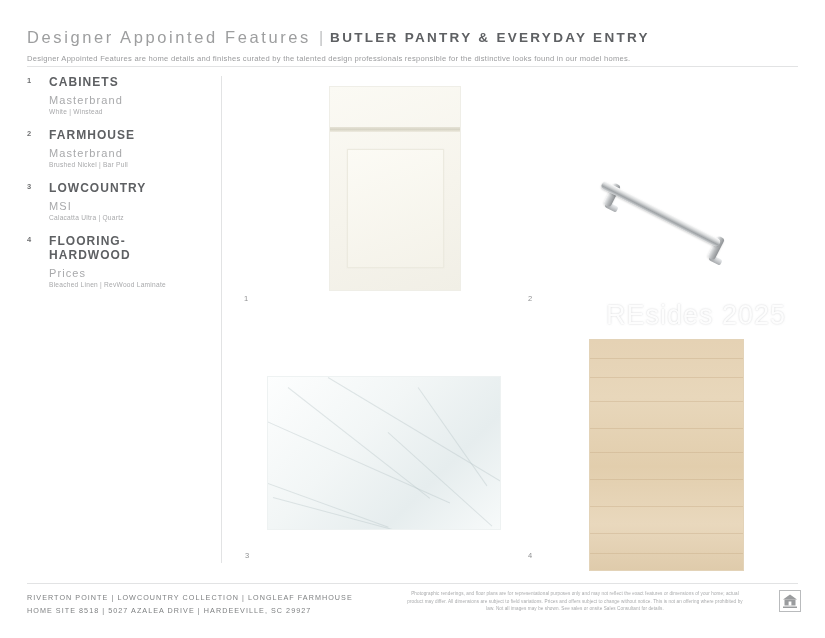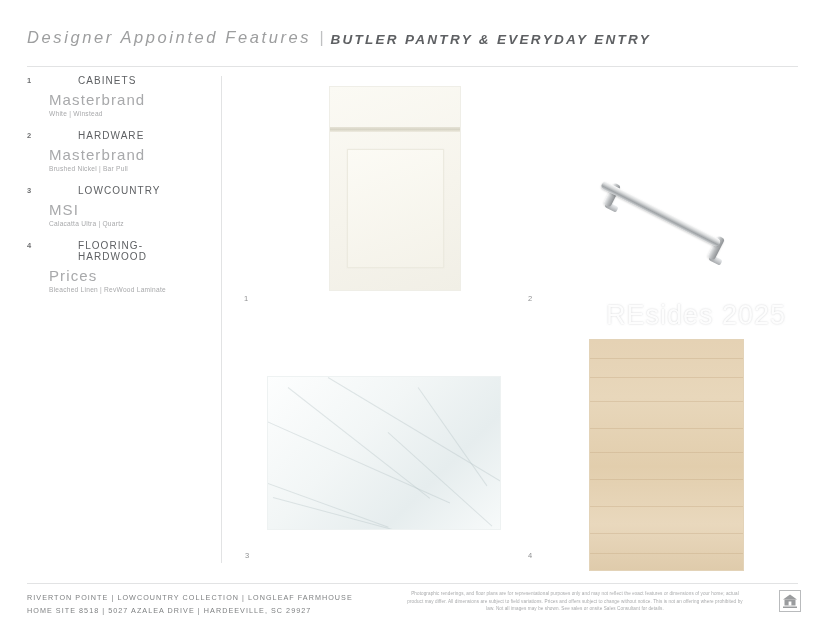--- a/index.html
+++ b/index.html
@@ -23,23 +23,22 @@
 
   
   .header {
     position: absolute;
     left: 27px;
     top: 28px;
     width: 770px;
   }
   .title-row {
     display: flex;
-    align-items: flex-end;
+    align-items: center;
     white-space: nowrap;
-    font-style: italic;
   }
   .title-main {
     font-size: 16.5px;
     letter-spacing: 2.6px;
     color: #9d9e9f;
     font-weight: 400;
   }
   .title-sep {
     font-size: 16px;
     color: #bfc0c1;
@@ -82,29 +81,28 @@
   .spec-num {
     position: absolute;
     left: 0;
     top: 1px;
     font-size: 7.5px;
     font-weight: 700;
     color: #6f7072;
     letter-spacing: 0.4px;
   }
   .spec-cat {
-    font-size: 10px;
-    font-weight: 400;
+    font-size: 12px;
+    font-weight: 700;
     letter-spacing: 1.05px;
     color: #5e6063;
     margin-bottom: 5px;
-    margin-left: 29px;
   }
   .spec-brand {
-    font-size: 15px;
+    font-size: 11px;
     letter-spacing: 1.1px;
     color: #a8a9ab;
     font-weight: 400;
     margin-bottom: 2px;
   }
   .spec-detail {
     font-size: 6.6px;
     letter-spacing: 0.25px;
     color: #a8a9ab;
   }
@@ -297,35 +295,36 @@
 <body>
 
 <div class="page">
 
   <div class="header">
     <div class="title-row">
       <span class="title-main">Designer Appointed Features</span>
       <span class="title-sep">|</span>
       <span class="title-sub">BUTLER PANTRY &amp; EVERYDAY ENTRY</span>
     </div>
+    <div class="subtitle">Designer Appointed Features are home details and finishes curated by the talented design professionals responsible for the distinctive looks found in our model homes.</div>
   </div>
   <div class="header-rule"></div>
 
   <div class="specs">
 
     <div class="spec">
       <span class="spec-num">1</span>
       <div class="spec-cat">CABINETS</div>
       <div class="spec-brand">Masterbrand</div>
       <div class="spec-detail">White  |  Winstead</div>
     </div>
 
     <div class="spec">
       <span class="spec-num">2</span>
-      <div class="spec-cat">HARDWARE</div>
+      <div class="spec-cat">FARMHOUSE</div>
       <div class="spec-brand">Masterbrand</div>
       <div class="spec-detail">Brushed Nickel  |  Bar Pull</div>
     </div>
 
     <div class="spec">
       <span class="spec-num">3</span>
       <div class="spec-cat">LOWCOUNTRY</div>
       <div class="spec-brand">MSI</div>
       <div class="spec-detail">Calacatta Ultra  |  Quartz</div>
     </div>

